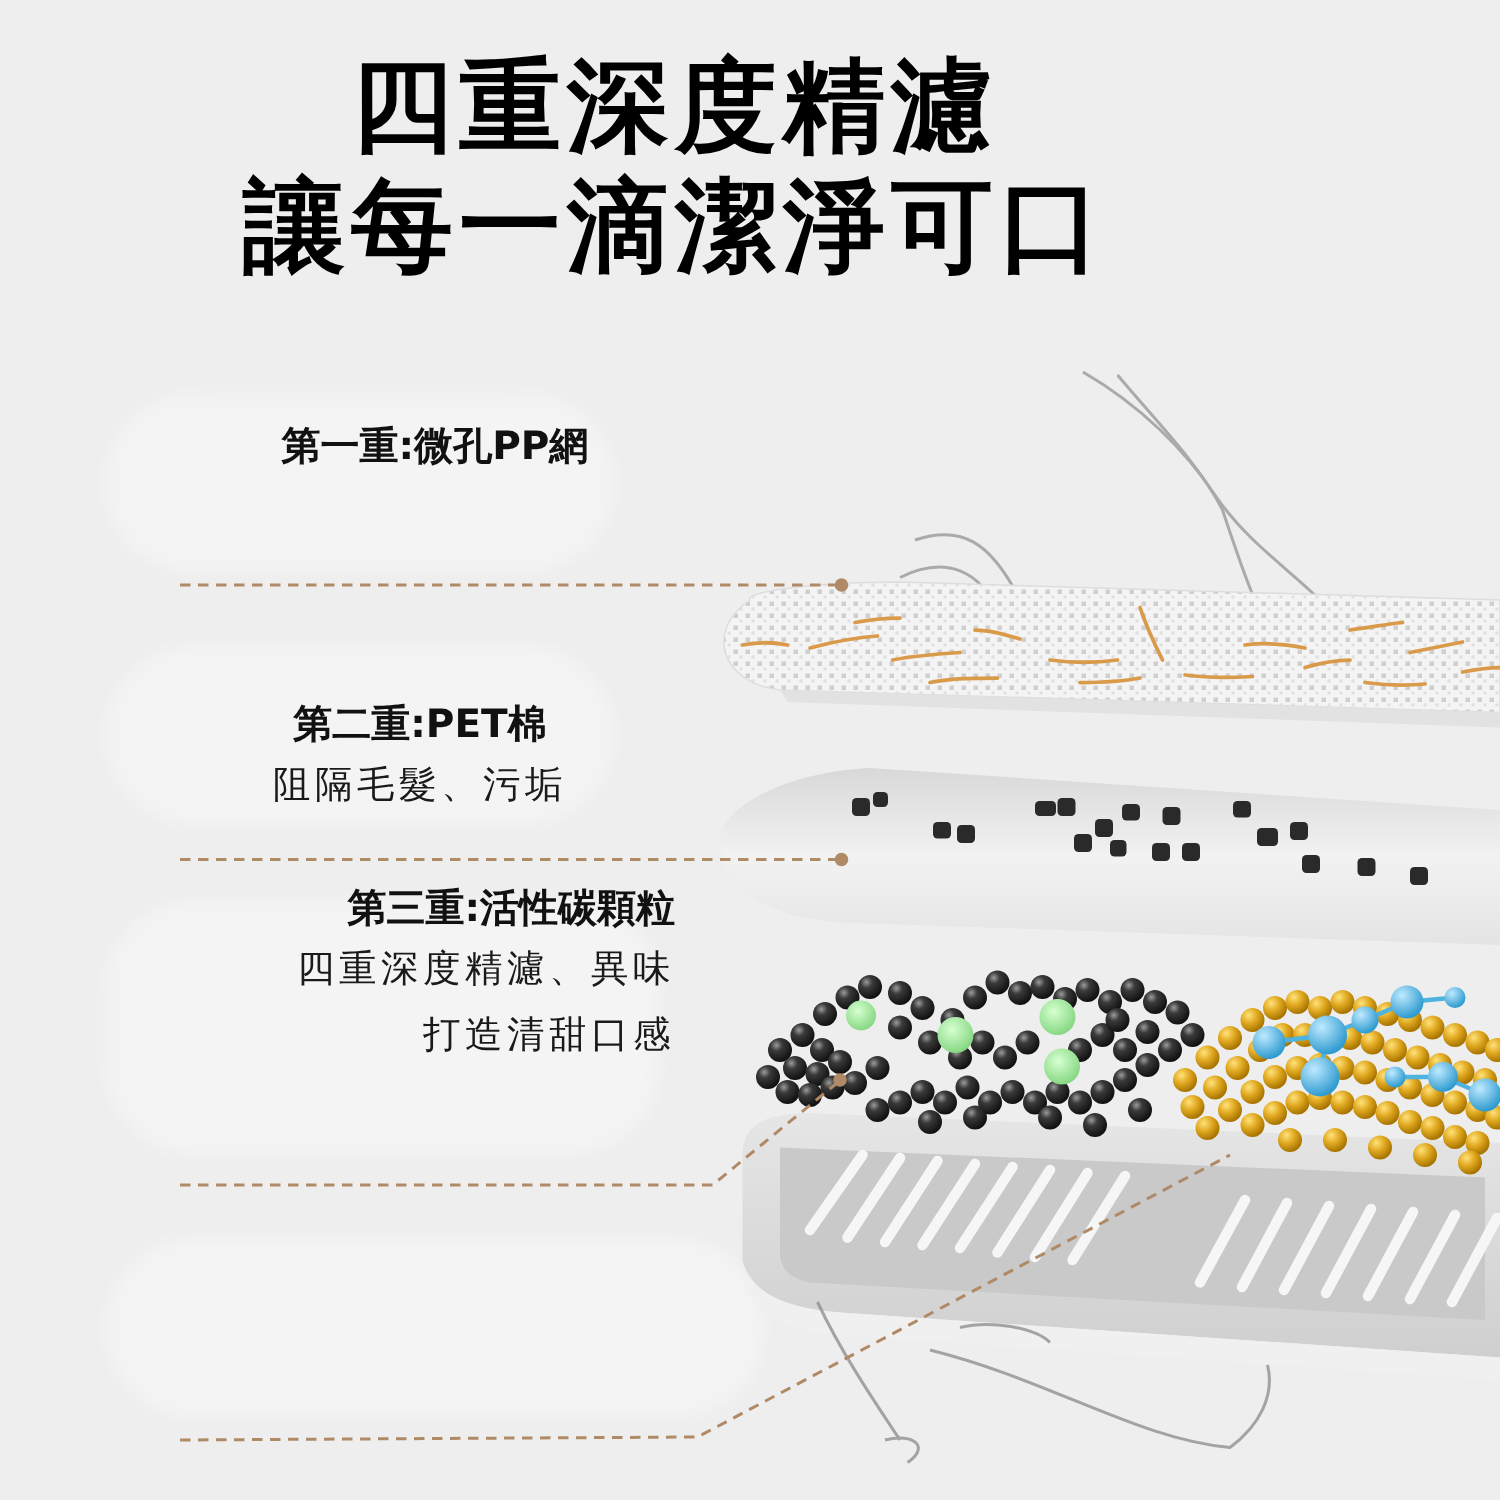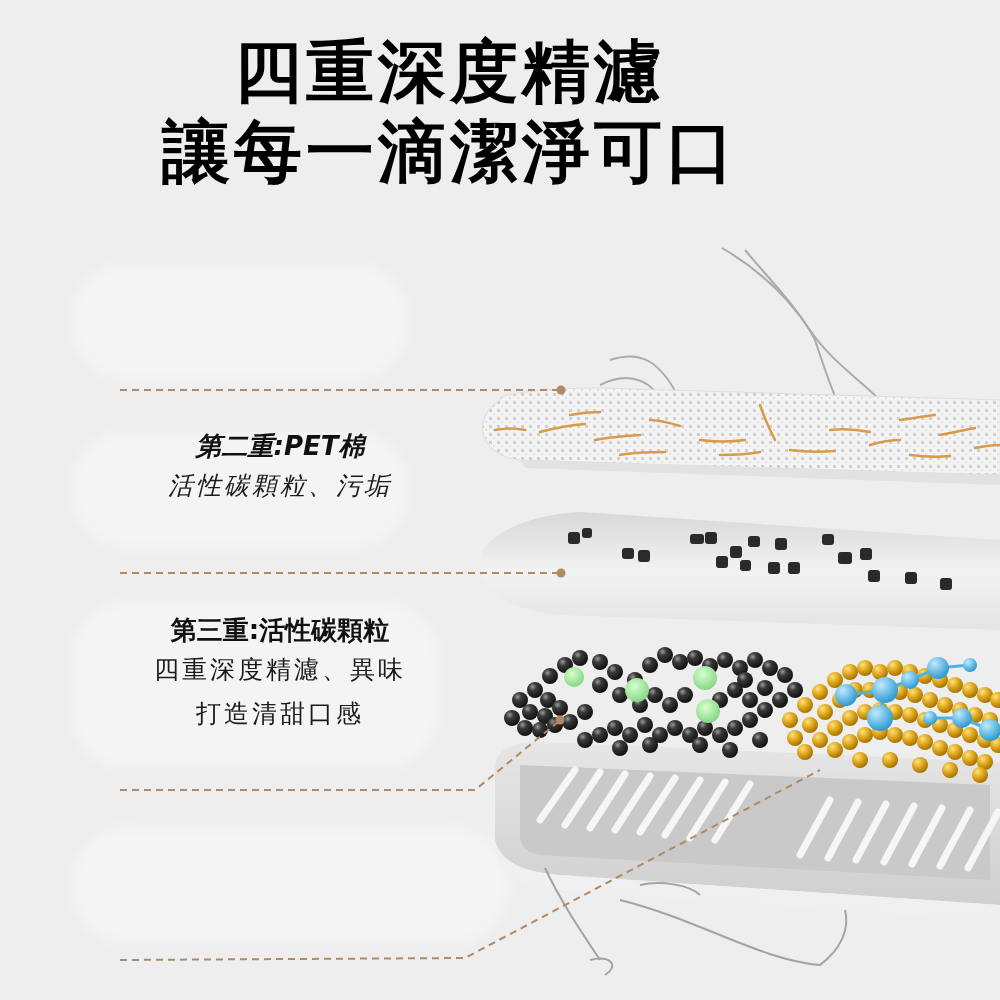--- a/index.html
+++ b/index.html
@@ -320,27 +320,28 @@
 
   <g stroke="#b08a66" stroke-width="2" stroke-dasharray="7,5" fill="none">
     <line x1="120" y1="390" x2="557" y2="390"></line>
     <line x1="120" y1="573" x2="557" y2="573"></line>
     <polyline points="120,790 475,790 558,722"></polyline>
     <polyline points="120,960 465,958 820,770"></polyline>
   </g>
 </svg>
 
 <div class="block" style="left:130px;top:280px;width:320px;">
+  <div class="h">第一重:微孔PP網</div>
 </div>
 
-<div class="block" style="left:120px;top:428px;width:320px;font-style:italic;">
+<div class="block" style="left:120px;top:465px;width:320px;">
   <div class="h">第二重:PET棉</div>
-  <div class="d">活性碳顆粒、污垢</div>
+  <div class="d">阻隔毛髮、污垢</div>
 </div>
 
-<div class="block" style="left:110px;top:612px;width:340px;">
+<div class="block" style="left:110px;top:588px;width:340px;text-align:right;">
   <div class="h">第三重:活性碳顆粒</div>
   <div class="d">四重深度精濾、異味</div>
   <div class="d">打造清甜口感</div>
 </div>
 
 <div class="block" style="left:80px;top:838px;width:440px;">
 </div>
 
 </body></html>

